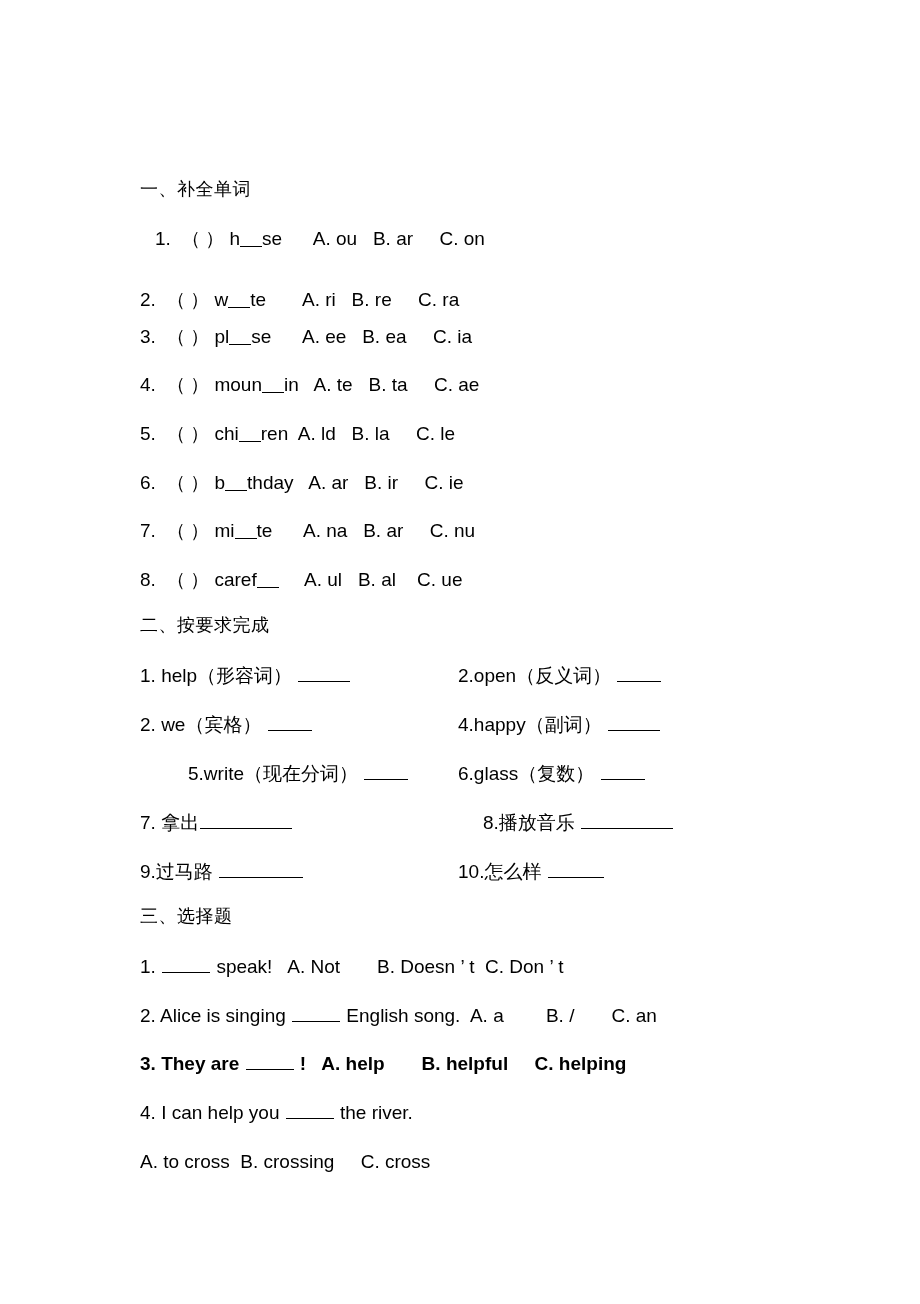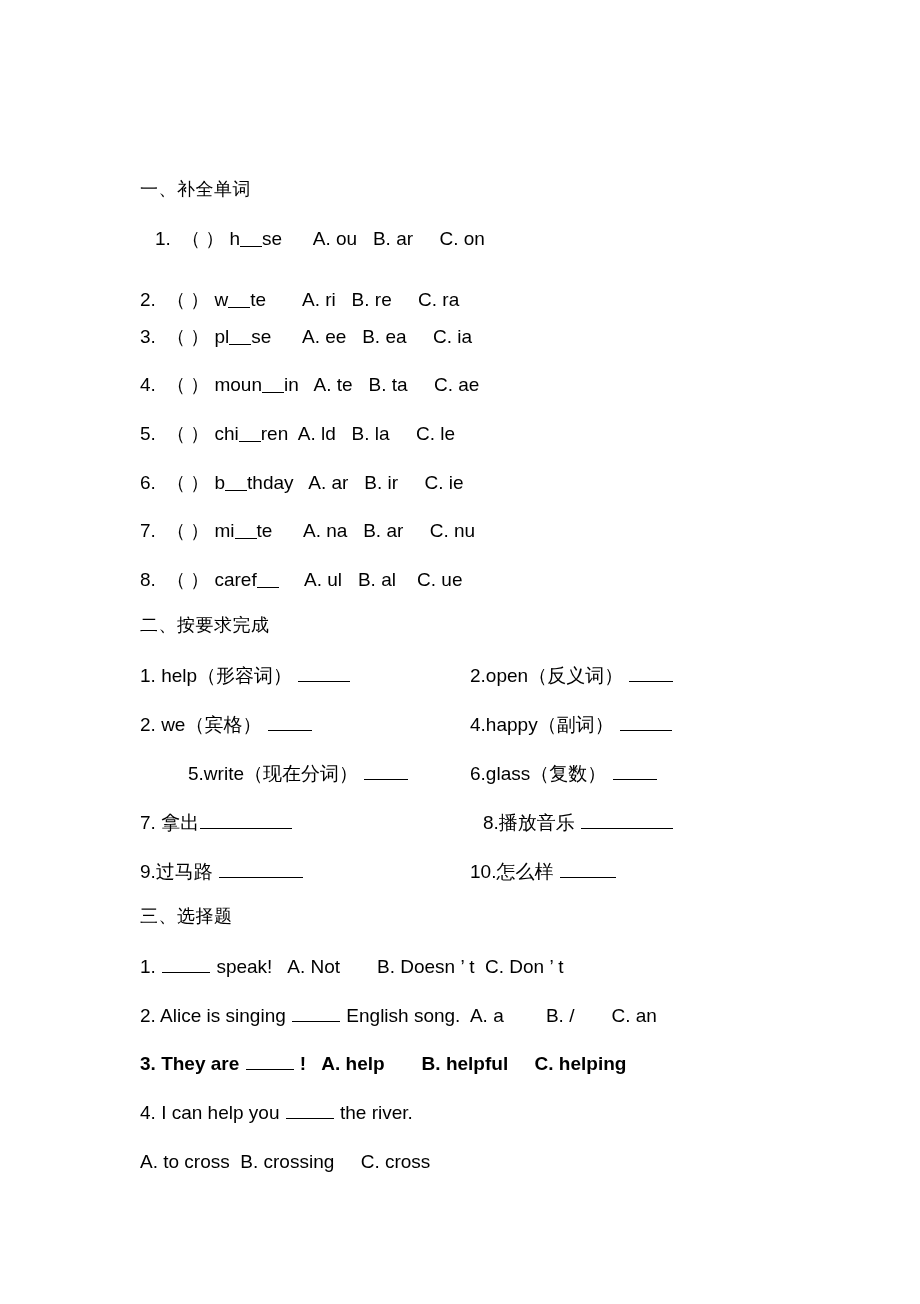--- a/index.html
+++ b/index.html
@@ -47,21 +47,21 @@
     white-space: nowrap;
   }
   .line {
     position: absolute;
     left: 140px;
     font-size: 19px;
     line-height: 26px;
     white-space: pre;
   }
   .line.col2 {
-    left: 470px;
+    left: 458px;
   }
   .line.col2-ind {
     left: 483px;
   }
   .stem { display: inline; }
   .opts { display: inline; }
   .blank {
     display: inline-block;
     border-bottom: 1.6px solid #000;
     height: 0.95em;

